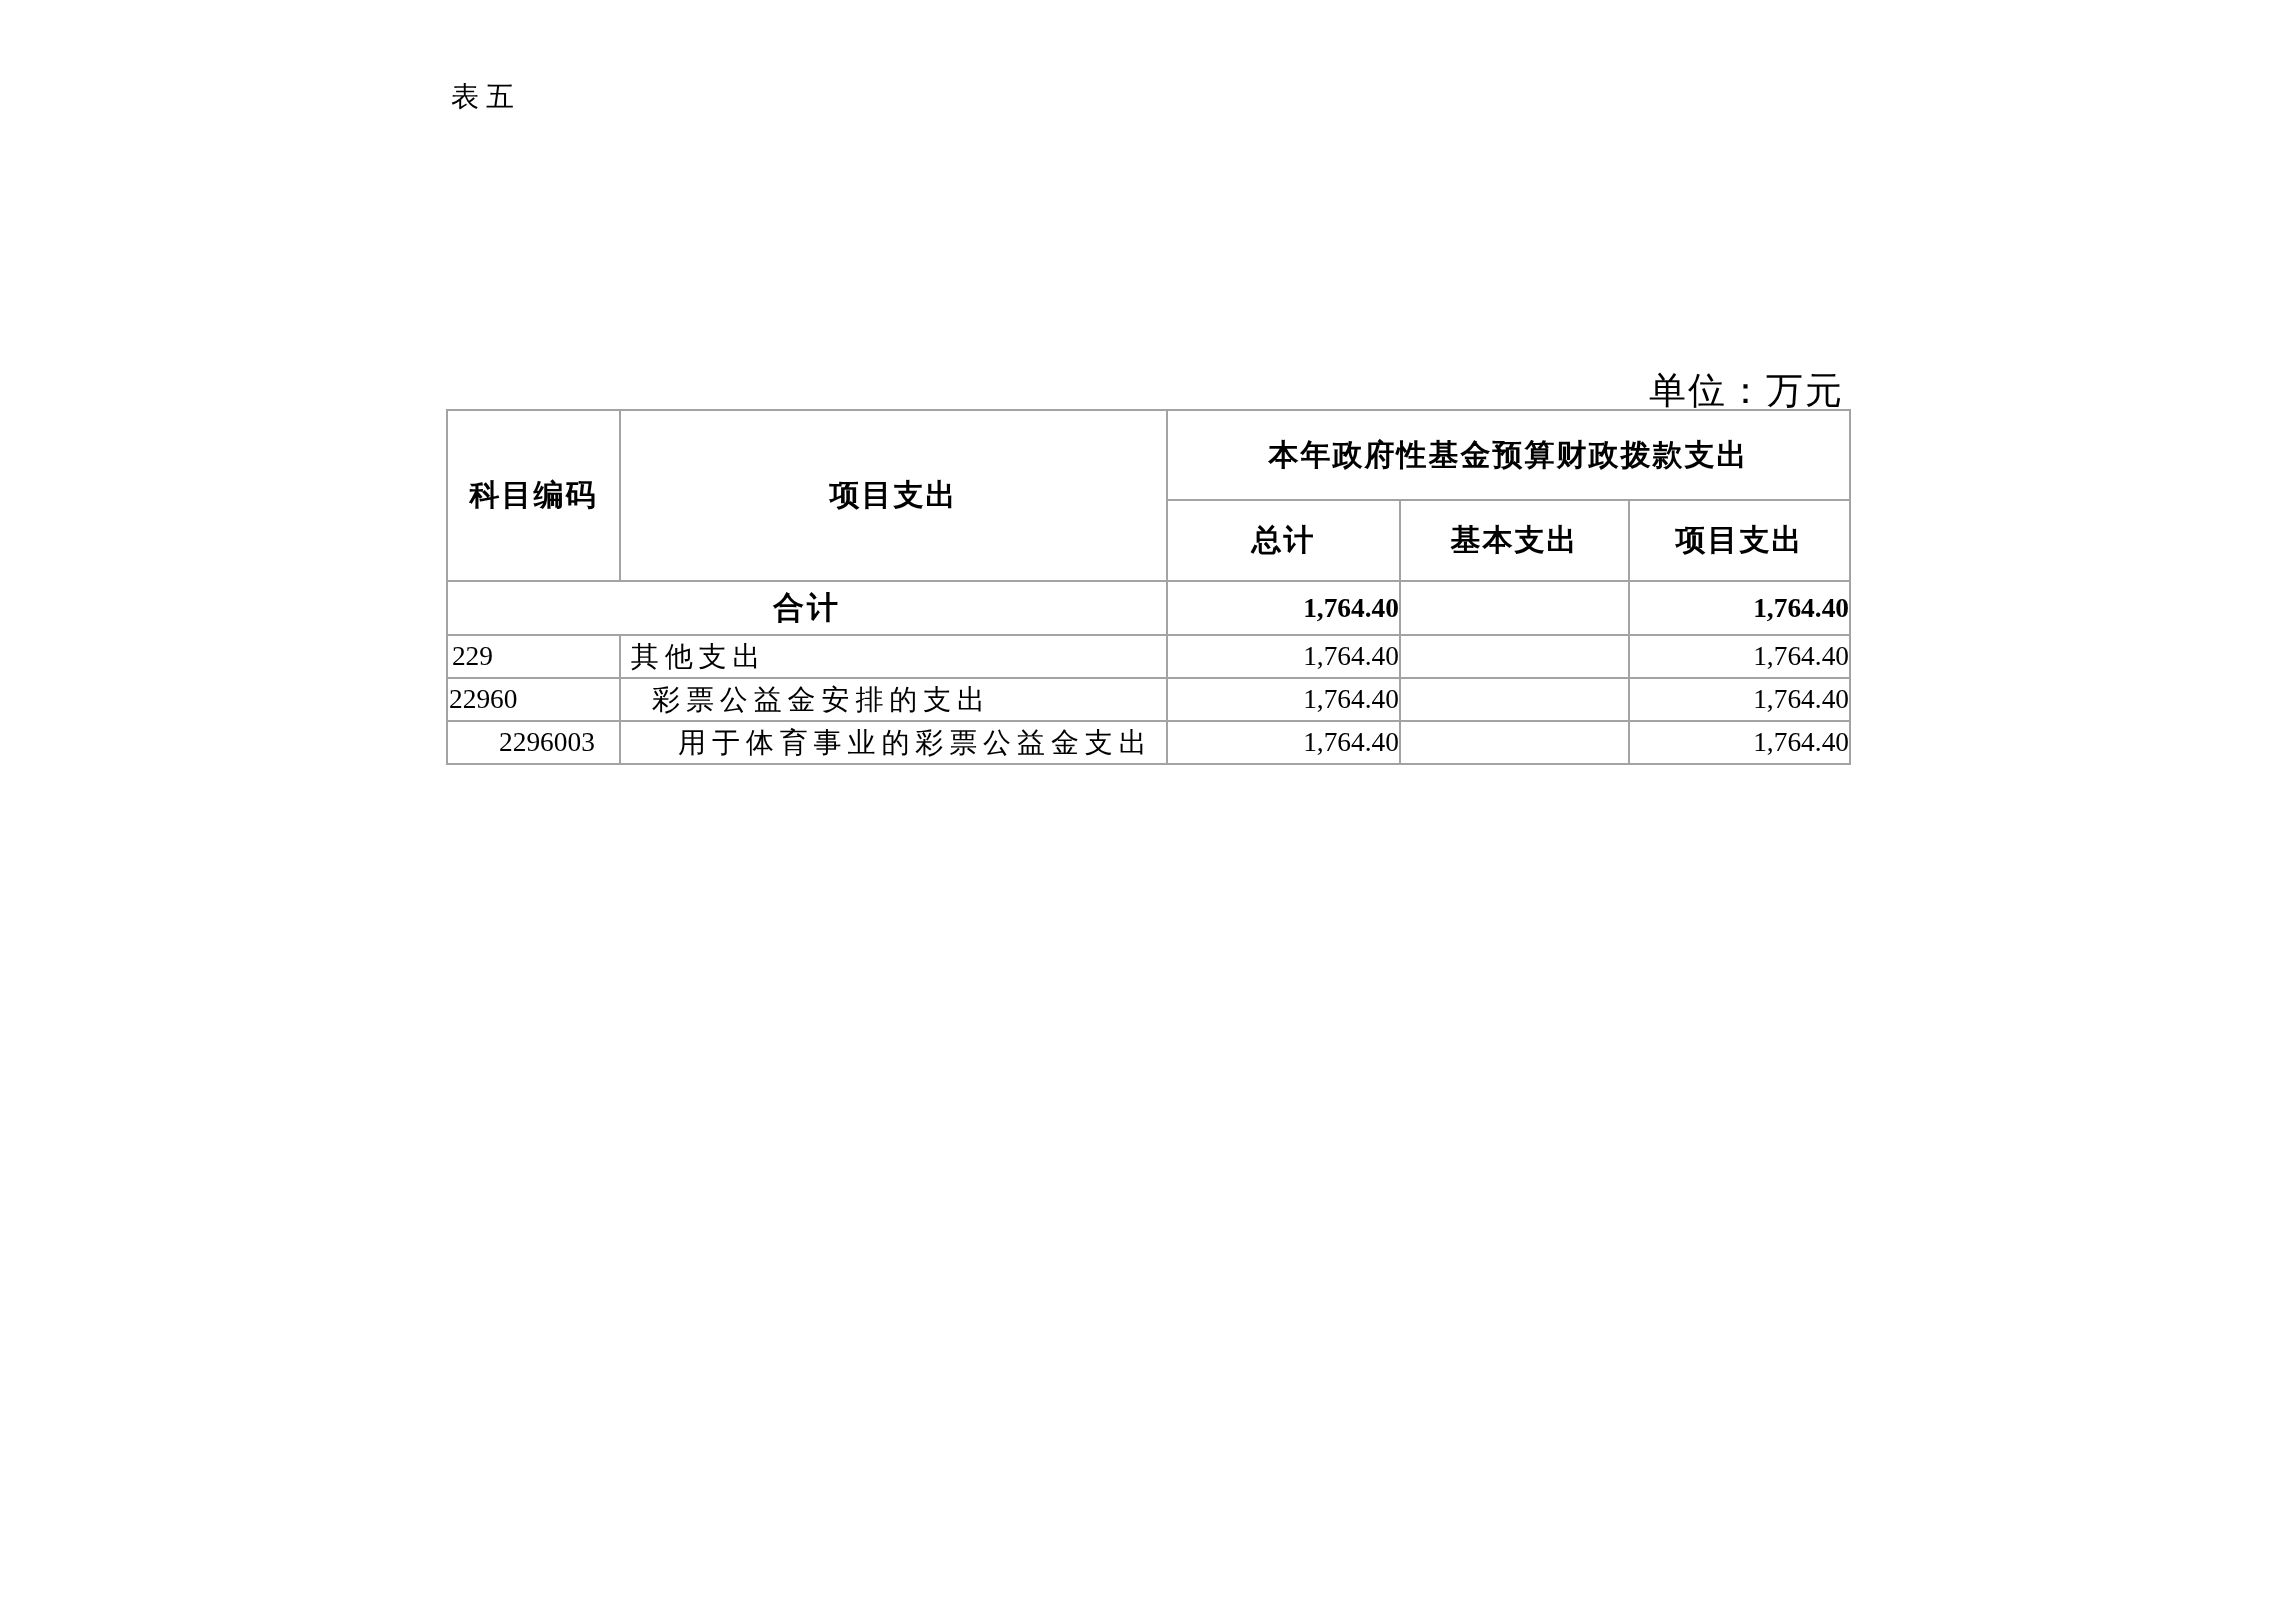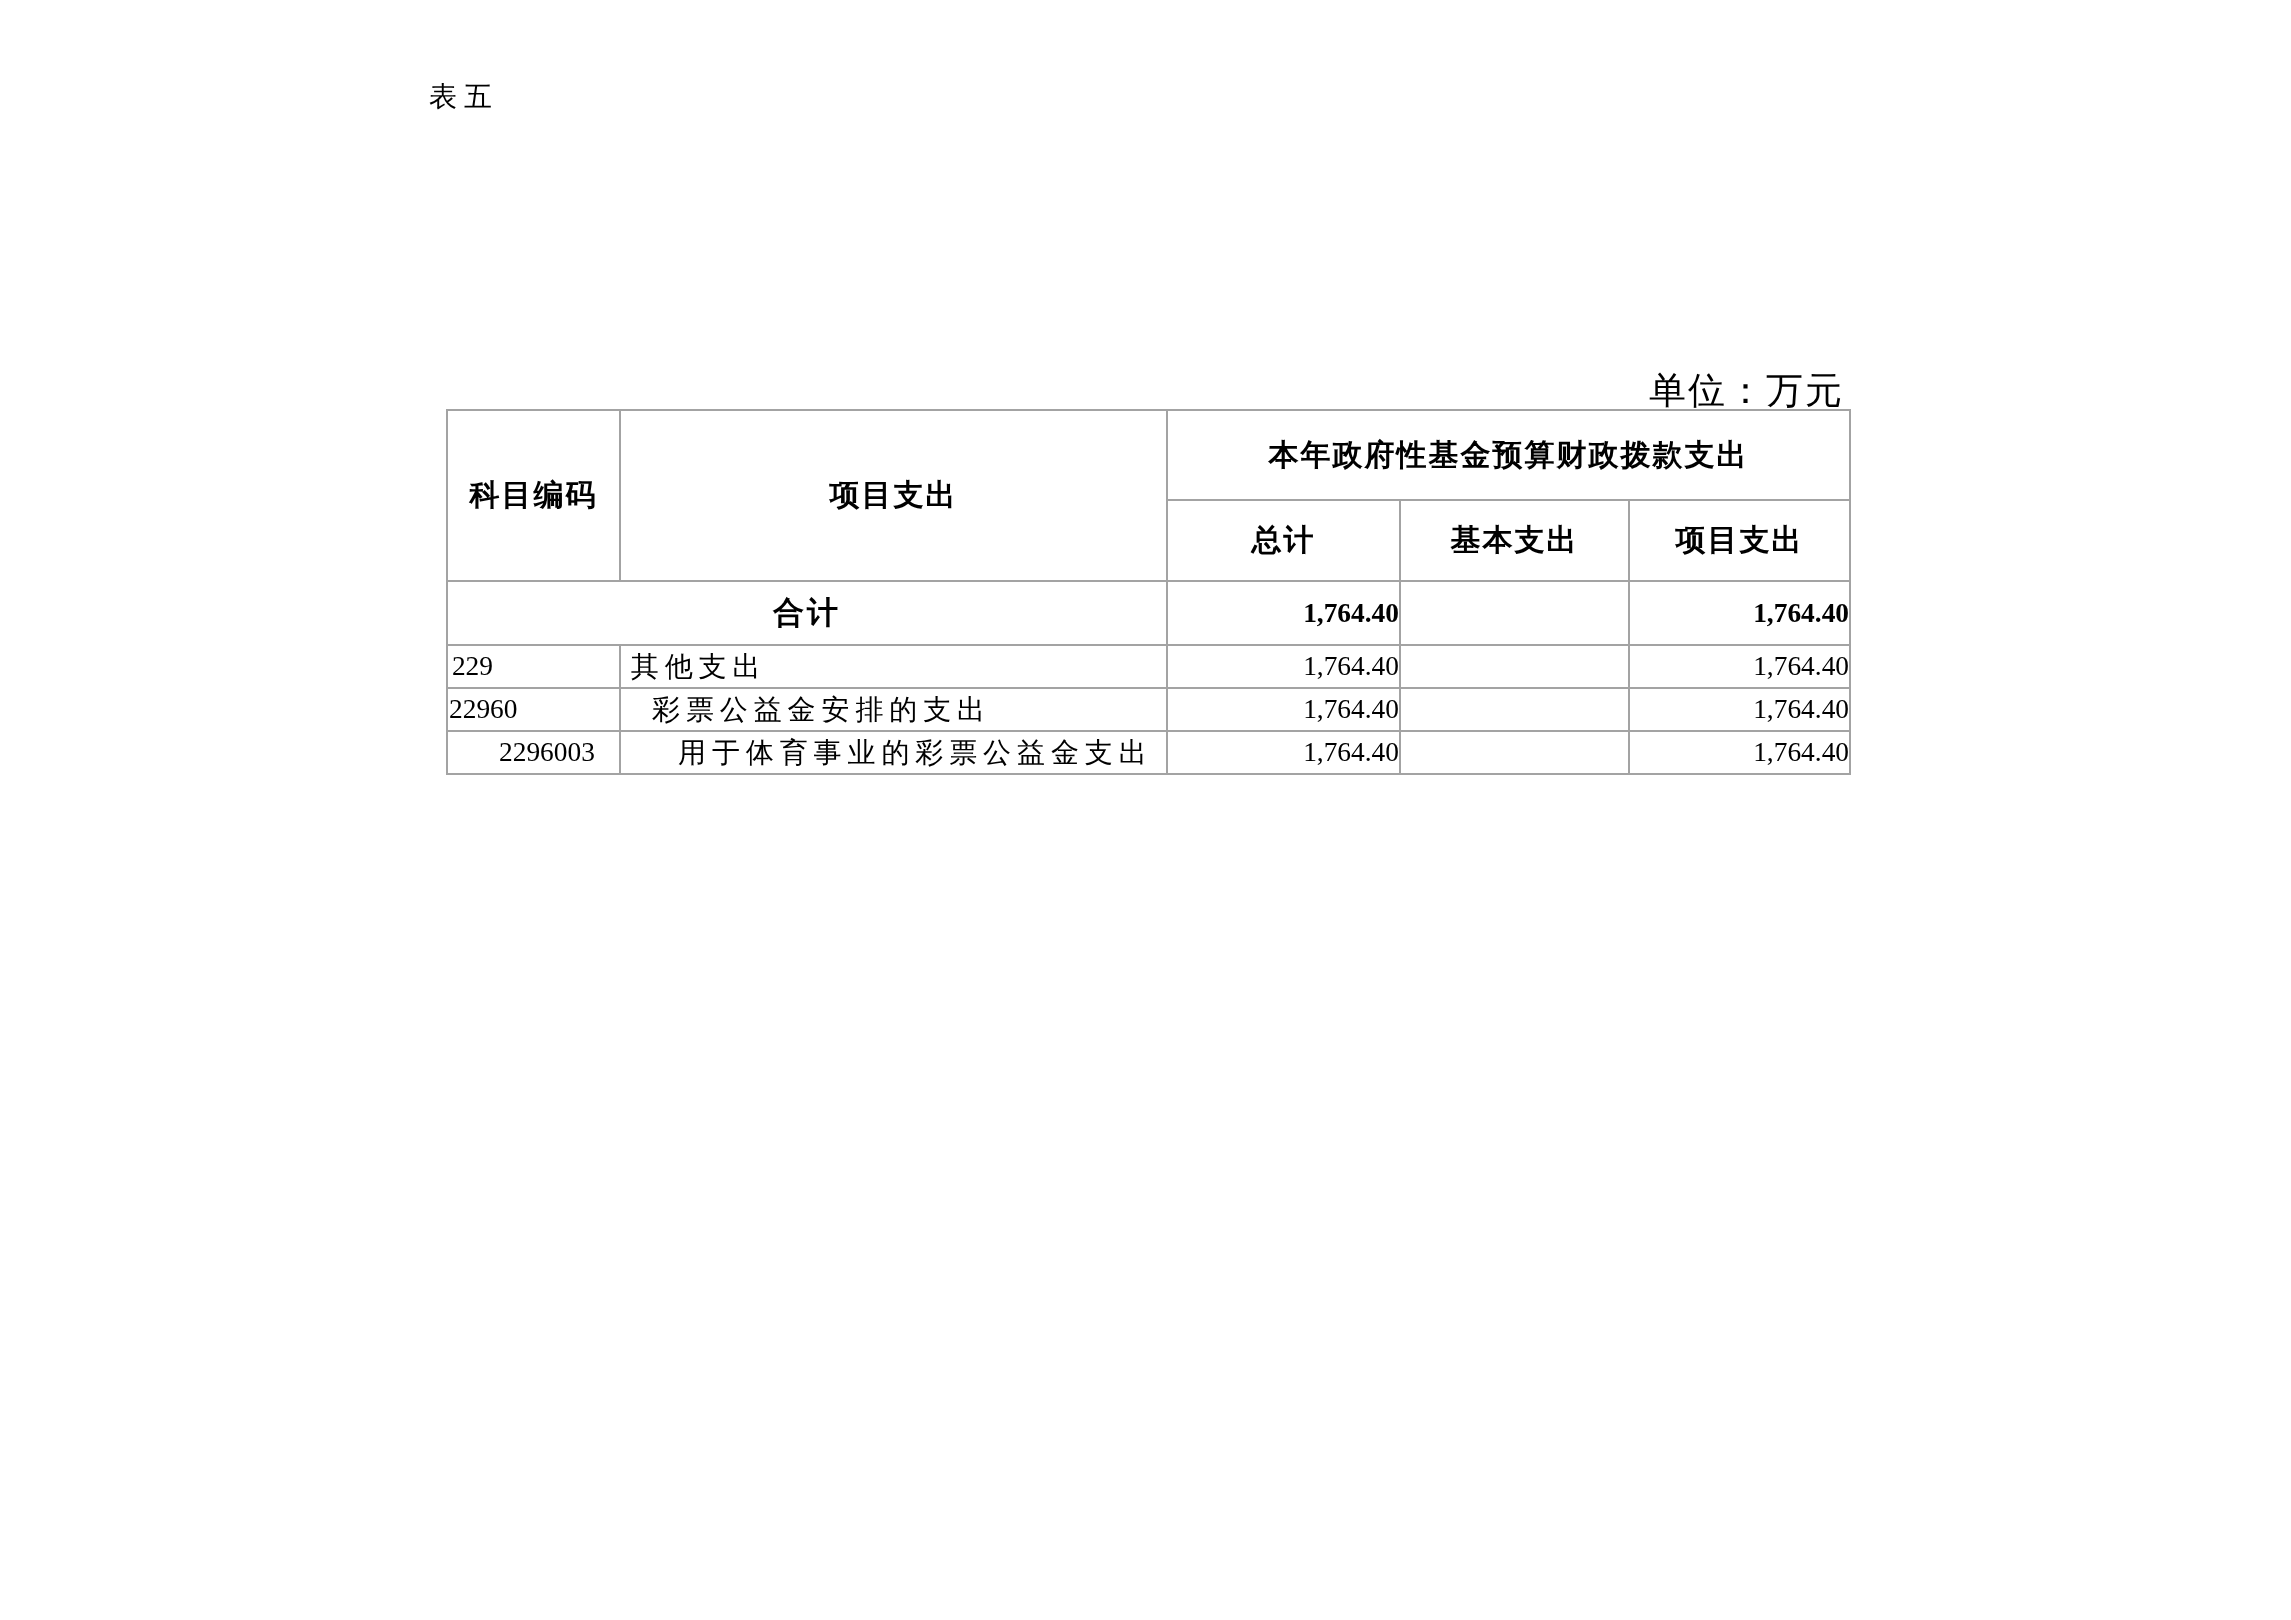--- a/index.html
+++ b/index.html
@@ -11,21 +11,21 @@
     position: relative;
     width: 2292px;
     height: 1620px;
     background: #ffffff;
     color: #000000;
     font-family: "Liberation Serif", "DejaVu Serif", serif;
     overflow: hidden;
   }
   .sheet-label {
     position: absolute;
-    left: 429px;
+    left: 451px;
     top: 78px;
     font-size: 28px;
     letter-spacing: 6.9px;
     font-family: "Liberation Serif", "DejaVu Serif", serif;
   }
   .doc-title {
     position: absolute;
     left: 446px;
     top: 206px;
     width: 1404px;
@@ -71,21 +71,21 @@
     font-size: 30px;
     letter-spacing: 2px;
     background: #ffffff;
   }
   tr.hr1 { height: 90px; }
   tr.hr2 { height: 81px; }
   .th-group { font-size: 31px; border-bottom: 2.9px solid #000000; }
   .th-code, .th-name { border-bottom: 2.9px solid #000000; }
   .th-sub { border-bottom: 2.9px solid #000000; }
   
-  tr.sum-row { height: 64px; padding-left: 37px; }
+  tr.sum-row { height: 54px; padding-left: 37px; }
   tr.data-row { height: 43px; }
   .sum-label {
     font-family: "Liberation Sans", "DejaVu Sans", sans-serif;
     font-weight: bold;
     font-size: 31px;
     text-align: center;
     vertical-align: middle;
     letter-spacing: 2.9px;
   }
   .num {

